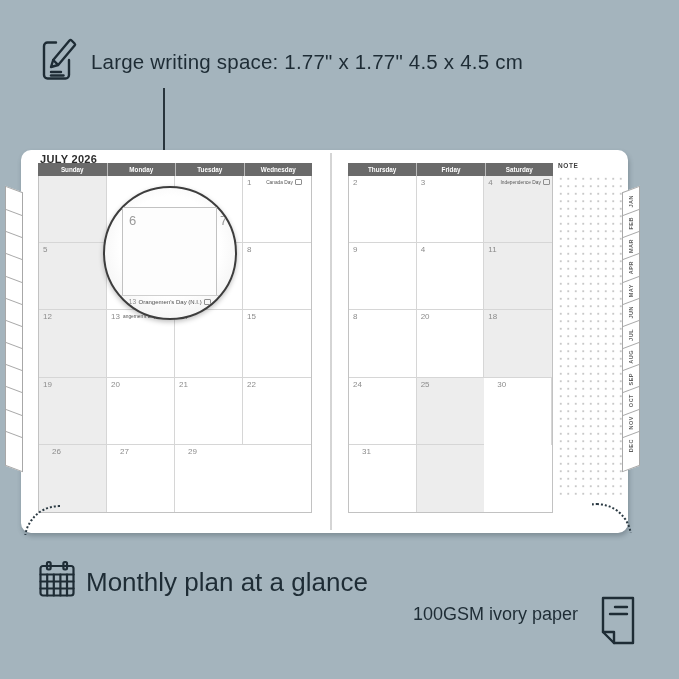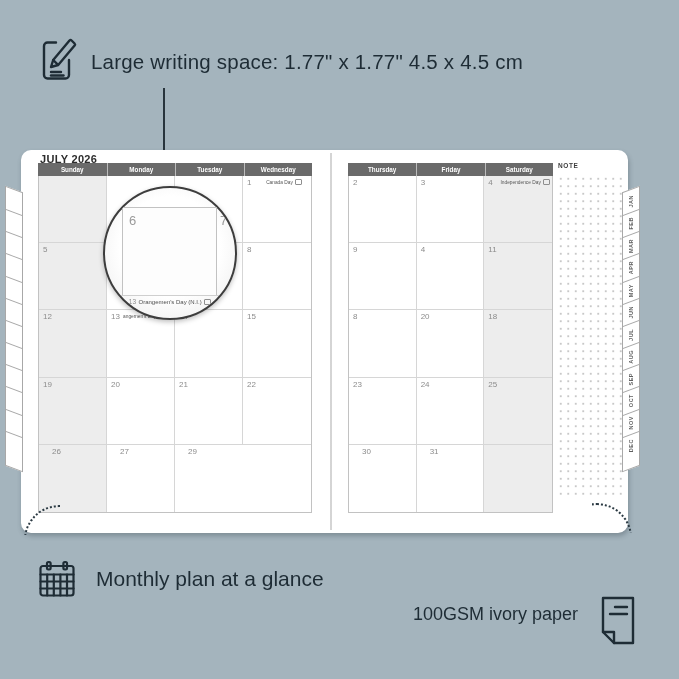--- a/index.html
+++ b/index.html
@@ -81,21 +81,21 @@
   
   .curl{border:2px dotted #2b3a43;border-radius:50%;position:absolute;box-sizing:border-box;}
   .curl-clip{overflow:hidden;}
   .curl-left-clip{left:24px;top:505px;width:36px;height:30px;}
   .curl-left-clip .curl{left:0;top:0;width:70px;height:70px;}
   .curl-right-clip{left:592px;top:503px;width:40px;height:30px;}
   .curl-right-clip .curl{right:0;top:0;width:70px;height:70px;}
 
   
   .cal-icon{left:37px;top:559px;width:40px;height:40px;}
-  .monthly-text{left:96px;top:567px;font-size:21px;font-weight:500;color:#1e2c35;white-space:nowrap;}
+  .monthly-text{left:86px;top:567px;font-size:26px;font-weight:500;color:#1e2c35;white-space:nowrap;}
   .paper-text{right:101px;top:604px;font-size:18px;font-weight:500;color:#1e2c35;white-space:nowrap;}
   .paper-icon{left:596px;top:595px;width:44px;height:52px;}
 
   svg{display:block;}
 </style>
 </head>
 <body>
 
 <div class="abs top-icon">
   <svg width="42" height="50" viewBox="0 0 42 50" fill="none" stroke="#1e2c35" stroke-width="2.4" stroke-linecap="round" stroke-linejoin="round">
@@ -267,23 +267,20 @@
           <div class="daynum">11</div>
         </div>
         <div class="cell">
           <div class="daynum">8</div>
         </div>
         <div class="cell">
           <div class="daynum">20</div>
         </div>
         <div class="cell weekend last-col">
           <div class="daynum">18</div>
-        </div>
-        <div class="cell">
-          <div class="daynum">23</div>
         </div>
         <div class="cell">
           <div class="daynum">24</div>
         </div>
         <div class="cell weekend last-col">
           <div class="daynum">25</div>
         </div>
         <div class="cell last-row">
           <div class="daynum">30</div>
         </div>

